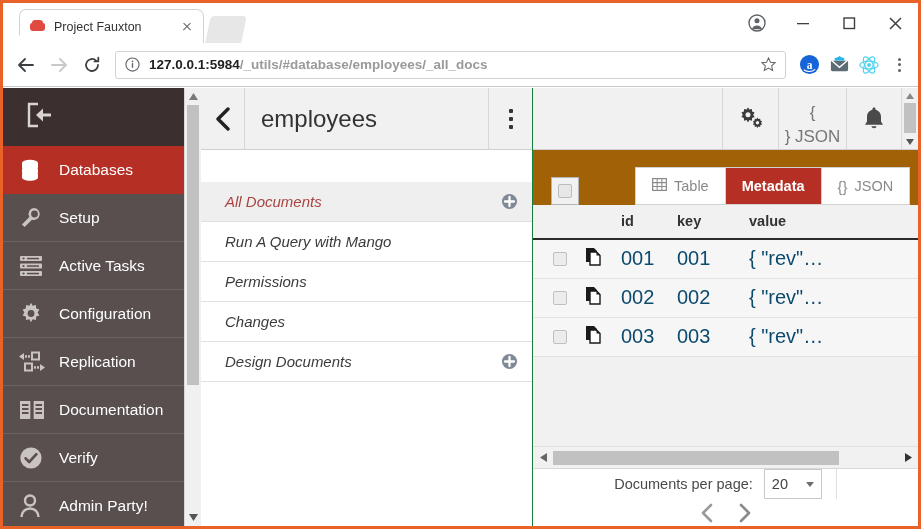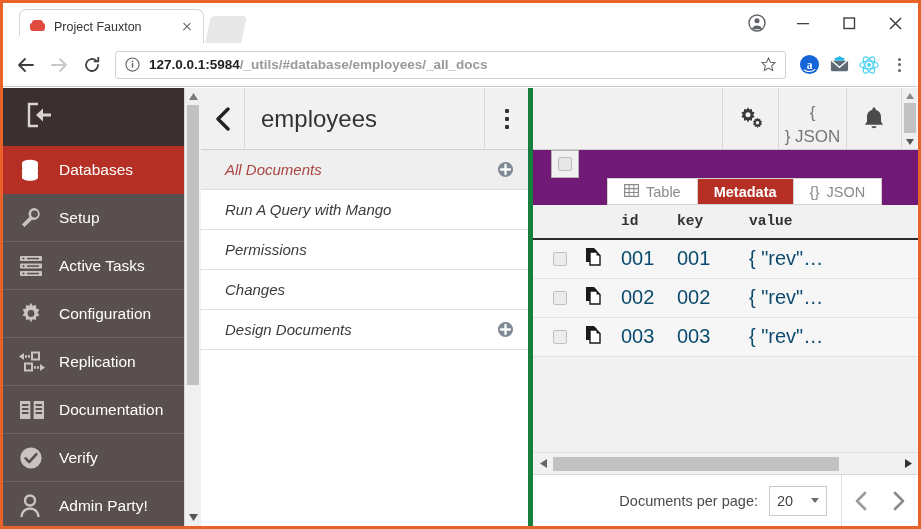--- a/index.html
+++ b/index.html
@@ -131,21 +131,22 @@
     height:17px; display:flex;align-items:center;justify-content:center;cursor:pointer;
   }
   .vscroll .arr.bot{position:absolute;bottom:0;left:0;right:0;}
   .vscroll .thumb{
     position:absolute; left:2px; right:2px; background:#c1c1c1; border-radius:0; cursor:pointer;
   }
 
   
   .mid{
     width:332px; flex:0 0 332px; background:#fff; display:flex; flex-direction:column;
-    border-right:5px solid #15803d;
+    border-right:1px solid #15803d;
+    gap:32px;
   }
   .mid-head{
     height:62px; background:#f1f1f1; display:flex; align-items:center;
     border-bottom:1px solid #cfcfcf;
   }
   .mid-back{
     width:44px;height:62px;flex:0 0 44px;display:flex;align-items:center;justify-content:center;
     border-right:1px solid #d7d7d7;cursor:pointer;
   }
   .mid-title{
@@ -185,22 +186,22 @@
   }
   .r-head .hbtn.bell{ width:54px; flex:0 0 54px; border-right:none;}
   .hscroll-mini{
     width:17px;flex:0 0 17px;background:#f0f0f0;border-left:1px solid #d8d8d8;position:relative;
   }
   .hscroll-mini .arr{height:15px;display:flex;align-items:center;justify-content:center;cursor:pointer;}
   .hscroll-mini .arr.bot{position:absolute;bottom:0;left:0;right:0;}
   .hscroll-mini .thumb{position:absolute;left:2px;right:2px;top:15px;height:30px;background:#c1c1c1;cursor:pointer;}
 
   .r-toolbar{
-    height:55px; background:#701a75; display:flex; align-items:flex-start;
-    padding:0 0 0 18px; border-bottom:0;flex-direction:column;
+    height:55px; background:#a16207; display:flex; align-items:flex-end;
+    padding:0 0 0 18px; border-bottom:0;
   }
   .sel-all{
     width:28px;height:28px;border:1px solid #b4b4b4;background:#f1f1f1;
     display:flex;align-items:center;justify-content:center;cursor:pointer;flex:0 0 28px;
   }
   .sel-all i{width:14px;height:14px;background:#e7e7e7;border:1px solid #bcbcbc;border-radius:2px;display:block;}
   .seg{
     margin-left:56px; display:flex; border:1px solid #d2d2d2; background:#fff; height:38px;
   }
   .seg-btn{
@@ -208,21 +209,21 @@
     padding:0 16px; font-size:14.5px; color:#8a8a8a; cursor:pointer; background:#fff;
     border-right:1px solid #d2d2d2;
   }
   .seg-btn:last-child{border-right:none;}
   .seg-btn.active{ background:#b62f24; color:#fff; font-weight:600;}
 
   .r-table{ flex:1 1 auto; background:#f1f1f1; overflow:hidden; position:relative;}
   .tbl{ width:100%; border-collapse:collapse; }
   .tbl th{
     font-size:14.5px; color:#333; font-weight:bold; text-align:left;
-    padding:6px 0 8px 0; height:34px;font-family:Liberation Mono, monospace;
+    padding:6px 0 8px 0; height:34px;
   }
   .tbl thead tr{ border-bottom:2px solid #2b2b2b; }
   .tbl td{
     font-size:20px; color:#0c4a6e; padding:0; height:39px; vertical-align:middle;
     border-bottom:1px solid #e2e2e2;
   }
   .tbl tbody tr{ background:#f6f6f6; }
   .col-chk{ width:52px; padding-left:20px !important;}
   .col-doc{ width:36px;}
   .col-id{ width:56px;}
@@ -231,22 +232,22 @@
 
   .hbar{
     height:22px; background:#f1f1f1; border-top:1px solid #e0e0e0;
     display:flex; align-items:center; position:relative;
   }
   .hbar .arr{width:20px;display:flex;align-items:center;justify-content:center;cursor:pointer;flex:0 0 20px;}
   .hbar .track{flex:1 1 auto;height:14px;position:relative;}
   .hbar .thumb{position:absolute;left:0;top:0;height:14px;width:83%;background:#c1c1c1;cursor:pointer;}
 
   .r-foot{
-    height:52px; background:#fff; border-top:1px solid #d8d8d8;
-    display:flex; align-items:center; justify-content:flex-end;
+    height:58px; background:#fff; border-top:1px solid #d8d8d8;
+    display:flex; align-items:center; justify-content:flex-end;flex-direction:column;
   }
   .perpage{
     display:flex;align-items:center;gap:11px;font-size:14.5px;color:#4a4a4a;
     padding-right:14px; border-right:1px solid #e0e0e0; height:100%;
     justify-content:flex-end; flex:1 1 auto;
   }
   .sel-box{
     width:58px;height:30px;border:1px solid #c9c9c9;background:#fff;display:flex;
     align-items:center;justify-content:space-between;padding:0 7px;cursor:pointer;
     font-size:14.5px;color:#444;

